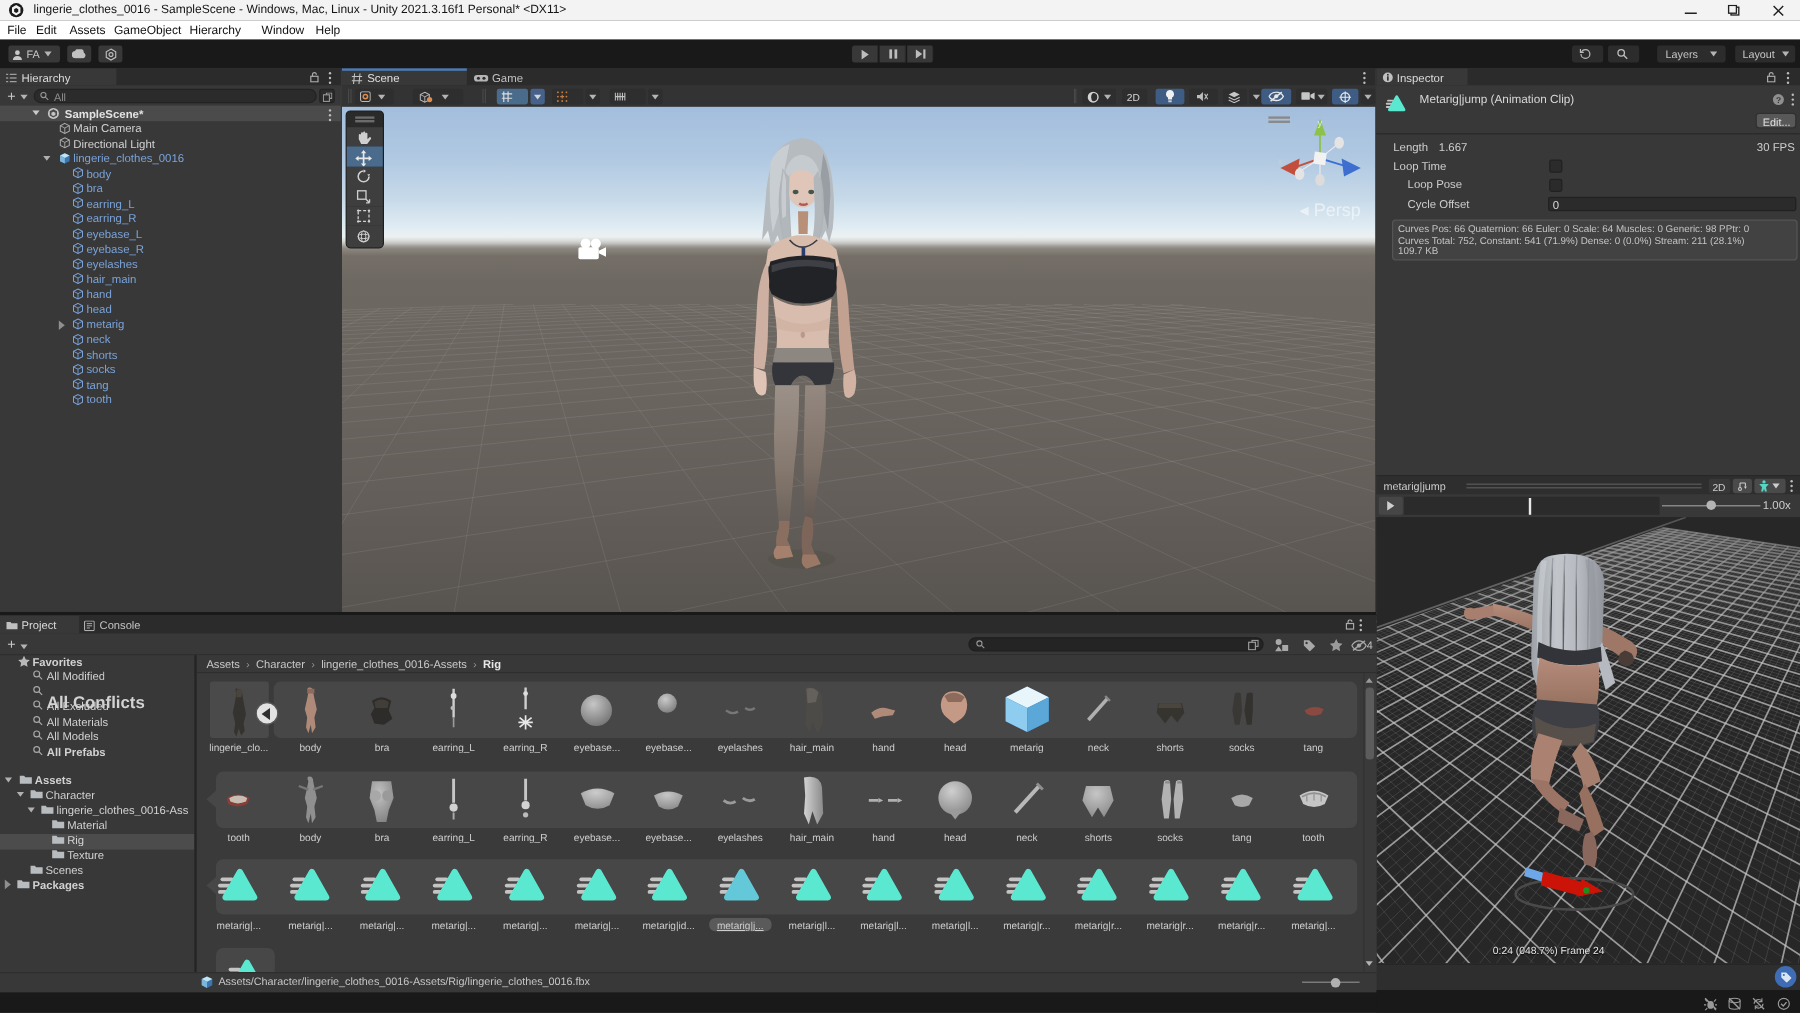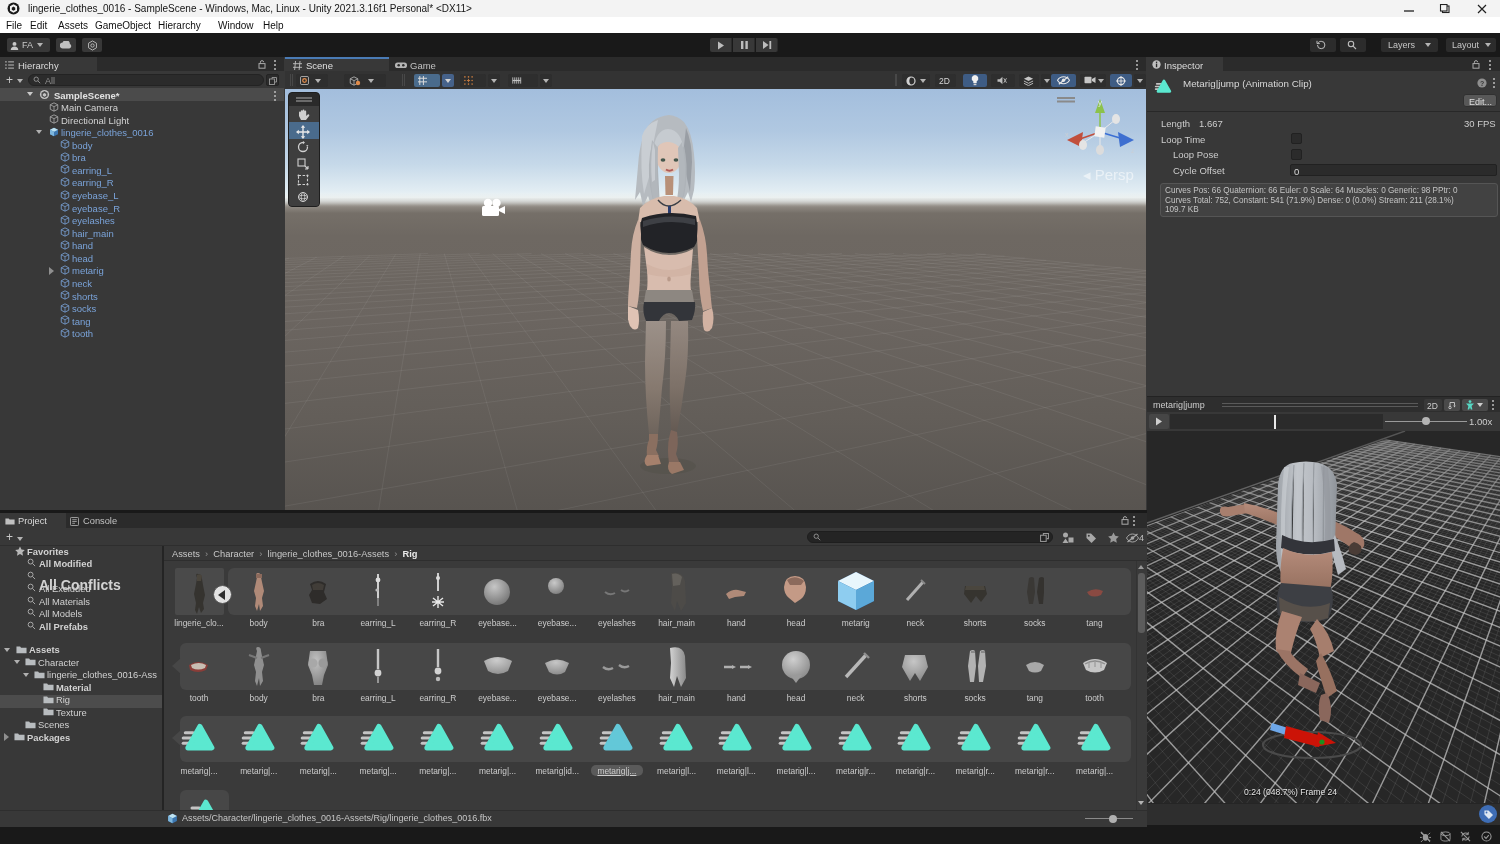--- a/index.html
+++ b/index.html
@@ -938,21 +938,21 @@
 <div class="t" style="left:1139px;top:532.5px;font-size:9px;color:#c0c0c0">4</div>
 <div class="abs" style="left:0px;top:695px;width:162px;height:12.6px;background:#4c4c4c;"></div>
 <svg class="abs" style="left:15px;top:546.0px" width="10" height="10" viewBox="0 0 12 12">
     <path d="M6 0.5l1.8 3.7 4 .6-2.9 2.8.7 4L6 9.7l-3.6 1.9.7-4L.2 4.8l4-.6z" fill="#b8b8b8"></path>
   </svg>
 <div class="t" style="left:27px;top:546.0px;font-size:9.4px;font-weight:bold;color:#d2d2d2;max-width:133px;overflow:hidden">Favorites</div>
 <svg class="abs" style="left:27px;top:558.4000000000001px" width="9" height="9" viewBox="0 0 10 10">
     <circle cx="4" cy="4" r="2.7" fill="none" stroke="#a8a8a8" stroke-width="1.1"></circle>
     <path d="M6.1 6.1L9 9" stroke="#a8a8a8" stroke-width="1.1"></path>
   </svg>
-<div class="t" style="left:39px;top:558.4000000000001px;font-size:9.4px;font-weight:bold;color:#d2d2d2;max-width:121px;overflow:hidden">All Modified</div>
+<div class="t" style="left:39px;top:558.4000000000001px;font-size:9.4px;font-weight:normal;color:#d2d2d2;max-width:121px;overflow:hidden">All Modified</div>
 <svg class="abs" style="left:27px;top:570.9000000000001px" width="9" height="9" viewBox="0 0 10 10">
     <circle cx="4" cy="4" r="2.7" fill="none" stroke="#a8a8a8" stroke-width="1.1"></circle>
     <path d="M6.1 6.1L9 9" stroke="#a8a8a8" stroke-width="1.1"></path>
   </svg>
 <div class="t" style="left:39px;top:577px;font-size:14px;font-weight:bold;color:#d2d2d2;max-width:121px;overflow:hidden">All Conflicts</div>
 <svg class="abs" style="left:27px;top:583.3000000000001px" width="9" height="9" viewBox="0 0 10 10">
     <circle cx="4" cy="4" r="2.7" fill="none" stroke="#a8a8a8" stroke-width="1.1"></circle>
     <path d="M6.1 6.1L9 9" stroke="#a8a8a8" stroke-width="1.1"></path>
   </svg>
 <div class="t" style="left:39px;top:583.3000000000001px;font-size:9.4px;font-weight:normal;color:#d2d2d2;max-width:121px;overflow:hidden">All Excluded</div>
@@ -982,21 +982,21 @@
   </svg>
 <div class="t" style="left:38px;top:656.8000000000001px;font-size:9.4px;font-weight:normal;color:#d2d2d2;max-width:122px;overflow:hidden">Character</div>
 <div class="arrd" style="left:23px;top:672.6px;border-top-color:#b0b0b0"></div>
 <svg class="abs" style="left:34px;top:669.8000000000001px" width="11" height="9.0" viewBox="0 0 12 9.5">
     <path d="M0.5 1.5h4l1 1.3h6v6H0.5z" fill="#b8bcbf"></path>
   </svg>
 <div class="t" style="left:47px;top:669.3000000000001px;font-size:9.4px;font-weight:normal;color:#d2d2d2;max-width:113px;overflow:hidden">lingerie_clothes_0016-Ass</div>
 <svg class="abs" style="left:43px;top:682.4000000000001px" width="11" height="9.0" viewBox="0 0 12 9.5">
     <path d="M0.5 1.5h4l1 1.3h6v6H0.5z" fill="#b8bcbf"></path>
   </svg>
-<div class="t" style="left:56px;top:681.9000000000001px;font-size:9.4px;font-weight:bold;color:#d2d2d2;max-width:104px;overflow:hidden">Material</div>
+<div class="t" style="left:56px;top:681.9000000000001px;font-size:9.4px;font-weight:normal;color:#d2d2d2;max-width:104px;overflow:hidden">Material</div>
 <svg class="abs" style="left:43px;top:694.9000000000001px" width="11" height="9.0" viewBox="0 0 12 9.5">
     <path d="M0.5 1.5h4l1 1.3h6v6H0.5z" fill="#b8bcbf"></path>
   </svg>
 <div class="t" style="left:56px;top:694.4000000000001px;font-size:9.4px;font-weight:normal;color:#d2d2d2;max-width:104px;overflow:hidden">Rig</div>
 <svg class="abs" style="left:43px;top:707.4000000000001px" width="11" height="9.0" viewBox="0 0 12 9.5">
     <path d="M0.5 1.5h4l1 1.3h6v6H0.5z" fill="#b8bcbf"></path>
   </svg>
 <div class="t" style="left:56px;top:706.9000000000001px;font-size:9.4px;font-weight:normal;color:#d2d2d2;max-width:104px;overflow:hidden">Texture</div>
 <svg class="abs" style="left:25px;top:719.8000000000001px" width="11" height="9.0" viewBox="0 0 12 9.5">
     <path d="M0.5 1.5h4l1 1.3h6v6H0.5z" fill="#b8bcbf"></path>

